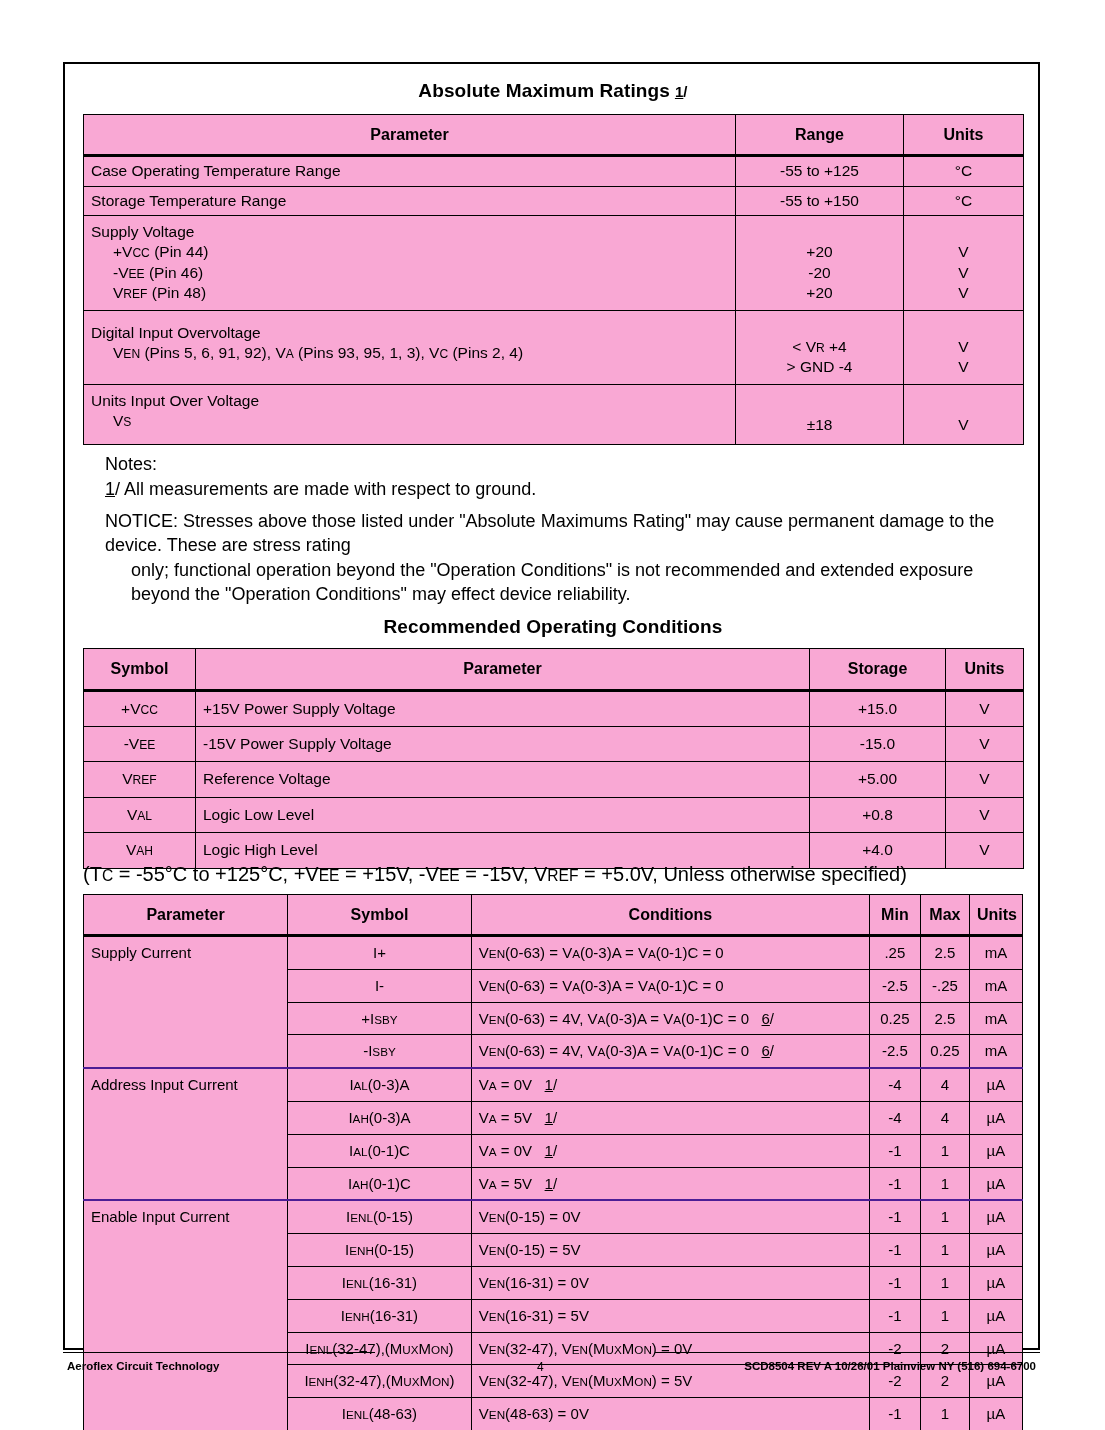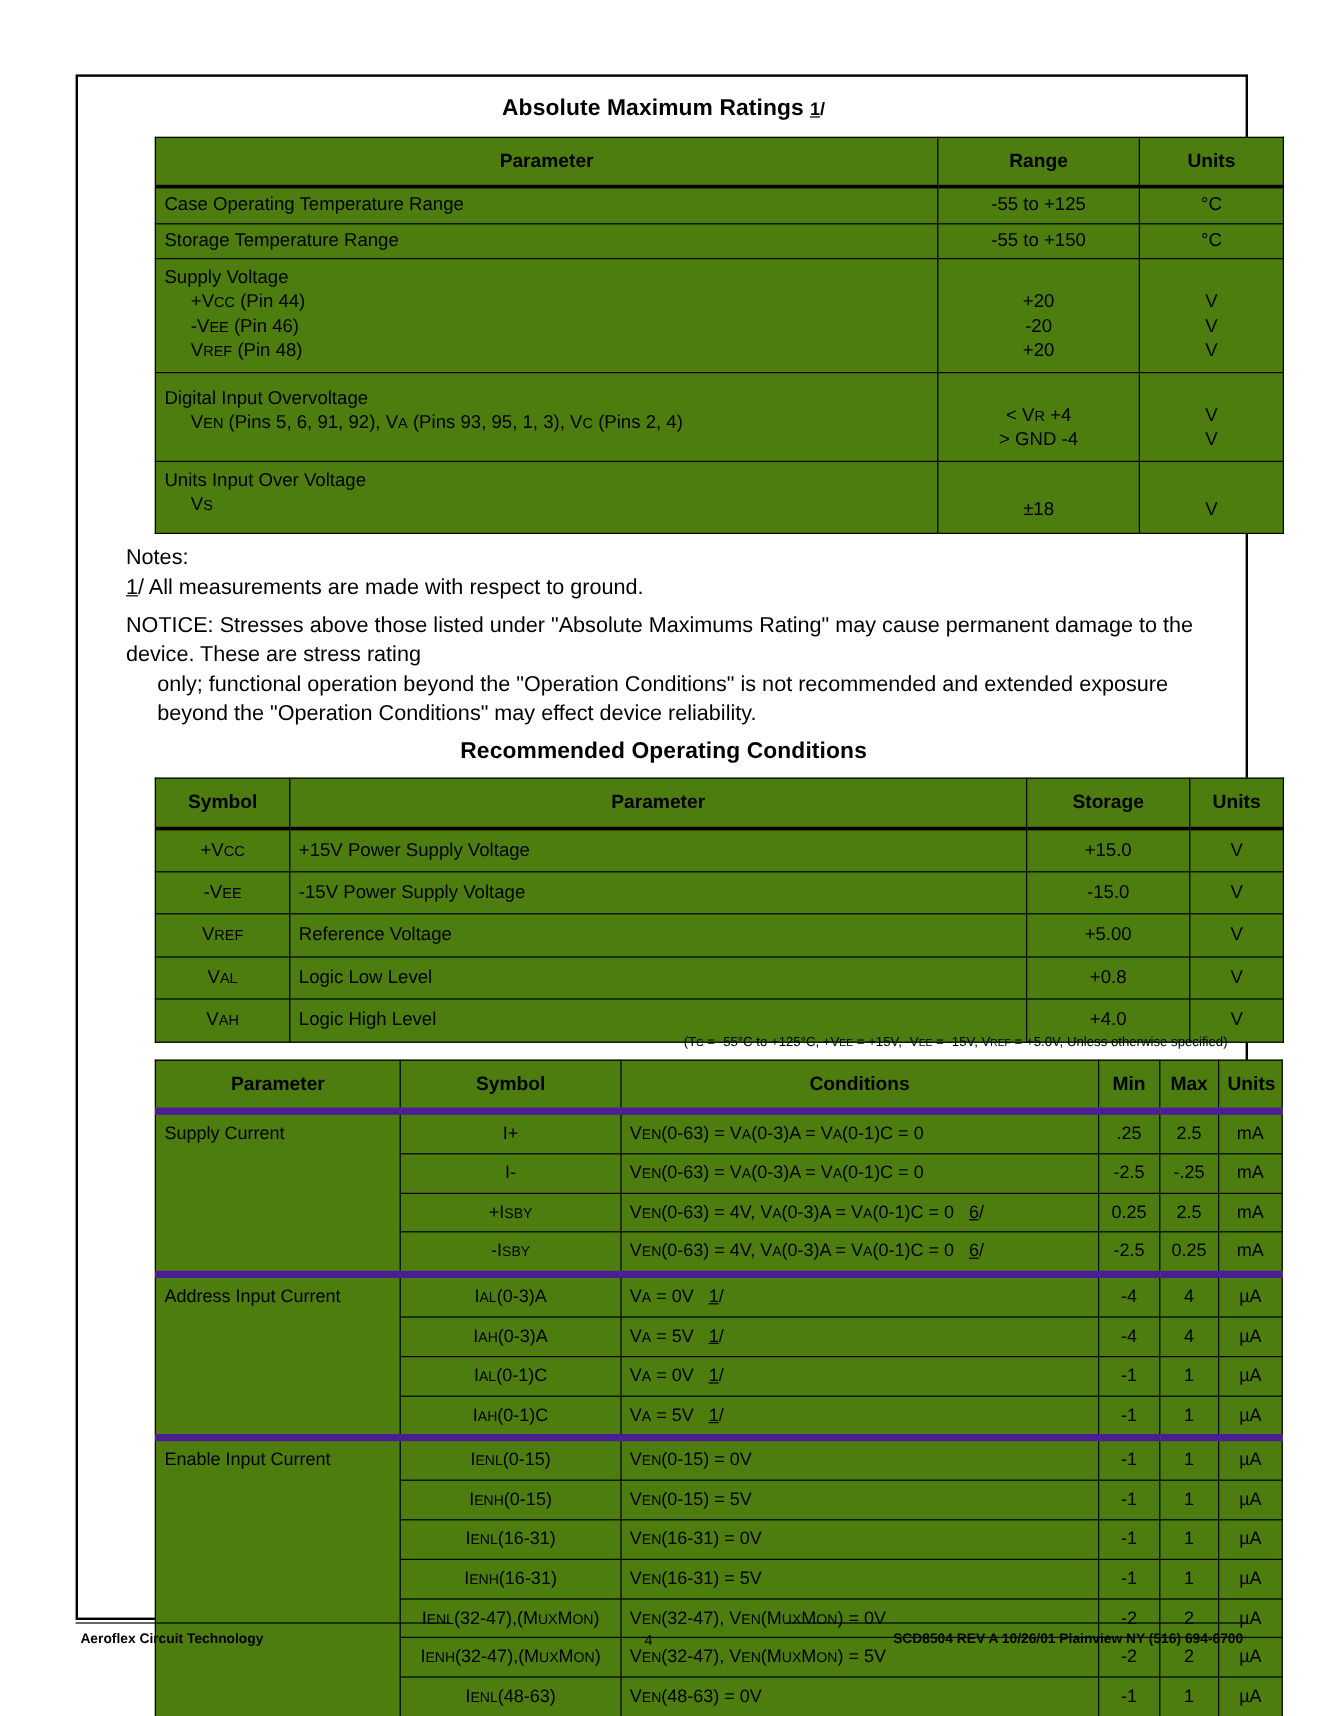--- a/index.html
+++ b/index.html
@@ -47,30 +47,29 @@
     font-size: 15px;
     font-weight: bold;
     text-decoration: underline;
     margin-left: 5px;
   }
   h1.section-title .note-ref-slash {
     font-size: 15px;
     font-weight: bold;
   }
   .subtitle {
-    font-size: 11px;
-    text-align: right;
+    font-size: 20px;
+    text-align: left;
     margin: -6px 0 8px 0;
   }
 
   table.dtable {
     border-collapse: collapse;
     table-layout: fixed;
-    background: #4d7c0f;
-    margin-left: 46px;
+    background: #f9a8d4;
   }
   table.dtable td, table.dtable th {
     border: 1px solid #000;
     padding: 4px 7px;
     font-size: 15.5px;
     font-weight: normal;
     vertical-align: middle;
     line-height: 1.32;
   }
   table.dtable th {
@@ -127,21 +126,21 @@
   #dc-table { width: 940px; }
   #dc-table .c-param { width: 200px; }
   #dc-table .c-sym  { width: 180px; }
   #dc-table .c-cond { width: 390px; }
   #dc-table .c-min  { width: 50px; }
   #dc-table .c-max  { width: 48px; }
   #dc-table .c-units{ width: 52px; }
   #dc-table td { padding-top: 6px; padding-bottom: 6px; font-size: 15px; }
   #dc-table th { font-size: 16px; }
   #dc-table td.grp { vertical-align: top; border-bottom-color: transparent; }
-  #dc-table tr.grp-start td { border-top: 6px solid #4c1d95; }
+  #dc-table tr.grp-start td { border-top: 2px solid #4c1d95; }
 
   
   .footer {
     position: absolute;
     left: 63px;
     top: 1358px;
     width: 977px;
     font-size: 11.5px;
     font-weight: bold;
   }

